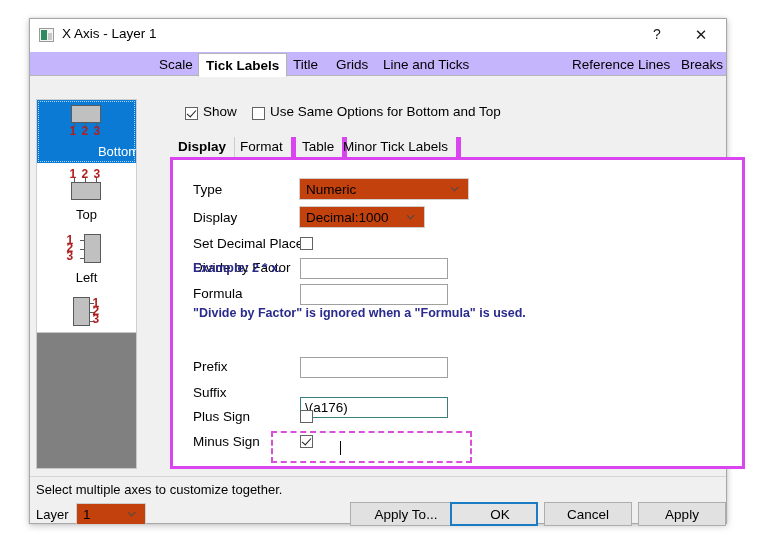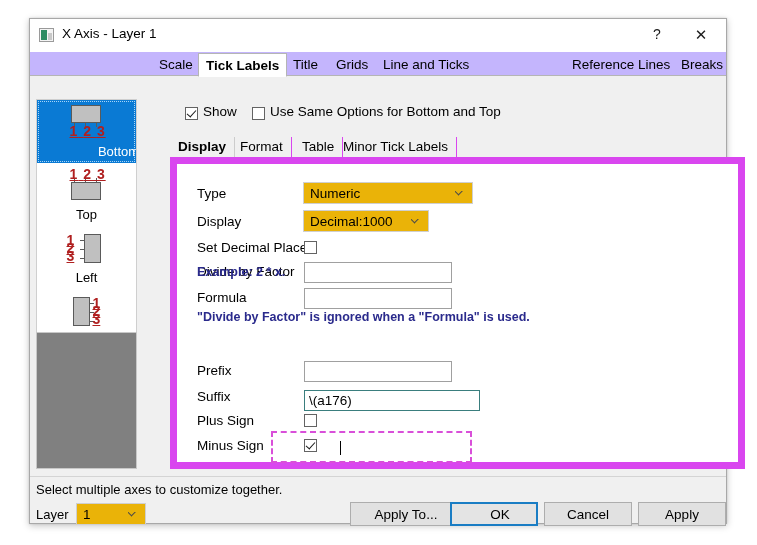--- a/index.html
+++ b/index.html
@@ -159,27 +159,26 @@
     width: 44px; height: 36px;
   }
   .axbox {
     position: absolute;
     background: #c0c0c0;
     border: 1px solid #5a5a5a;
     box-sizing: border-box;
   }
   .axnum {
     position: absolute;
-    font-size: 14px;
+    font-size: 12px;
     font-weight: bold;
     color: #b02020;
     line-height: 8px;
     letter-spacing: 1px;
     font-family: "Liberation Sans", sans-serif;
-    text-decoration: underline;
   }
   .axnum.vert { letter-spacing: 0; }
   .axtickh {
     position: absolute;
     width: 1px; height: 4px;
     background: #5a5a5a;
   }
   .axtickv {
     position: absolute;
     width: 4px; height: 1px;
@@ -267,49 +266,49 @@
   }
   .itab {
     position: absolute;
     top: 0;
     height: 20px;
     line-height: 20px;
     padding: 0 8px;
     font-size: 13.5px;
     color: #000;
     white-space: nowrap;
-    border-right: 1px solid #d946ef;
+    border-right: 5px solid #d946ef;
     box-sizing: border-box;
     cursor: default;
   }
   .itab.sel {
     font-weight: bold;
     border-right: 1px solid #cccccc;
     background: #f0f0f0;
   }
 
   
   #content {
     position: absolute;
     left: 140px; top: 81px;
     width: 575px;
     height: 312px;
     background: #ffffff;
-    border: 7px solid #d946ef;
+    border: 3px solid #d946ef;
     box-sizing: border-box;
   }
   .flabel {
     position: absolute;
     font-size: 13.5px;
     color: #000;
     white-space: nowrap;
   }
   .combo {
     position: absolute;
-    background: #eab308;
+    background: #c2410c;
     border: 1px solid #cfcfcf;
     box-sizing: border-box;
     font-size: 13.5px;
     color: #000;
     cursor: default;
   }
   .combo .ctext {
     position: absolute;
     left: 6px; top: 50%;
     transform: translateY(-50%);
@@ -529,21 +528,21 @@
 
       <div id="example-txt" style="left:20px; top:71px; position:absolute;">
         <div>Example: 2 * x.</div>
         <div>"Divide by Factor" is ignored when a "Formula" is used.</div>
       </div>
 
       <div class="flabel" style="left:20px; top:199px;">Prefix</div>
       <div class="tbox" style="left:127px; top:197px; width:148px; height:21px;"></div>
 
       <div class="flabel" style="left:20px; top:225px;">Suffix</div>
-      <div class="tbox" id="suffix-input" style="left:127px; top:226px; width:176px; height:21px;">\(a176)</div>
+      <div class="tbox" id="suffix-input" style="left:127px; top:237px; width:148px; height:21px;">\(a176)</div>
 
       <div class="flabel" style="left:20px; top:249px;">Plus Sign</div>
       <div class="chk" style="left:127px; top:250px;"></div>
 
       <div class="flabel" style="left:20px; top:274px;">Minus Sign</div>
       <div class="chk on" style="left:127px; top:275px;"></div>
     </div>
 
     <div id="suffix-hl"></div>
     <div id="suffix-caret"></div>

